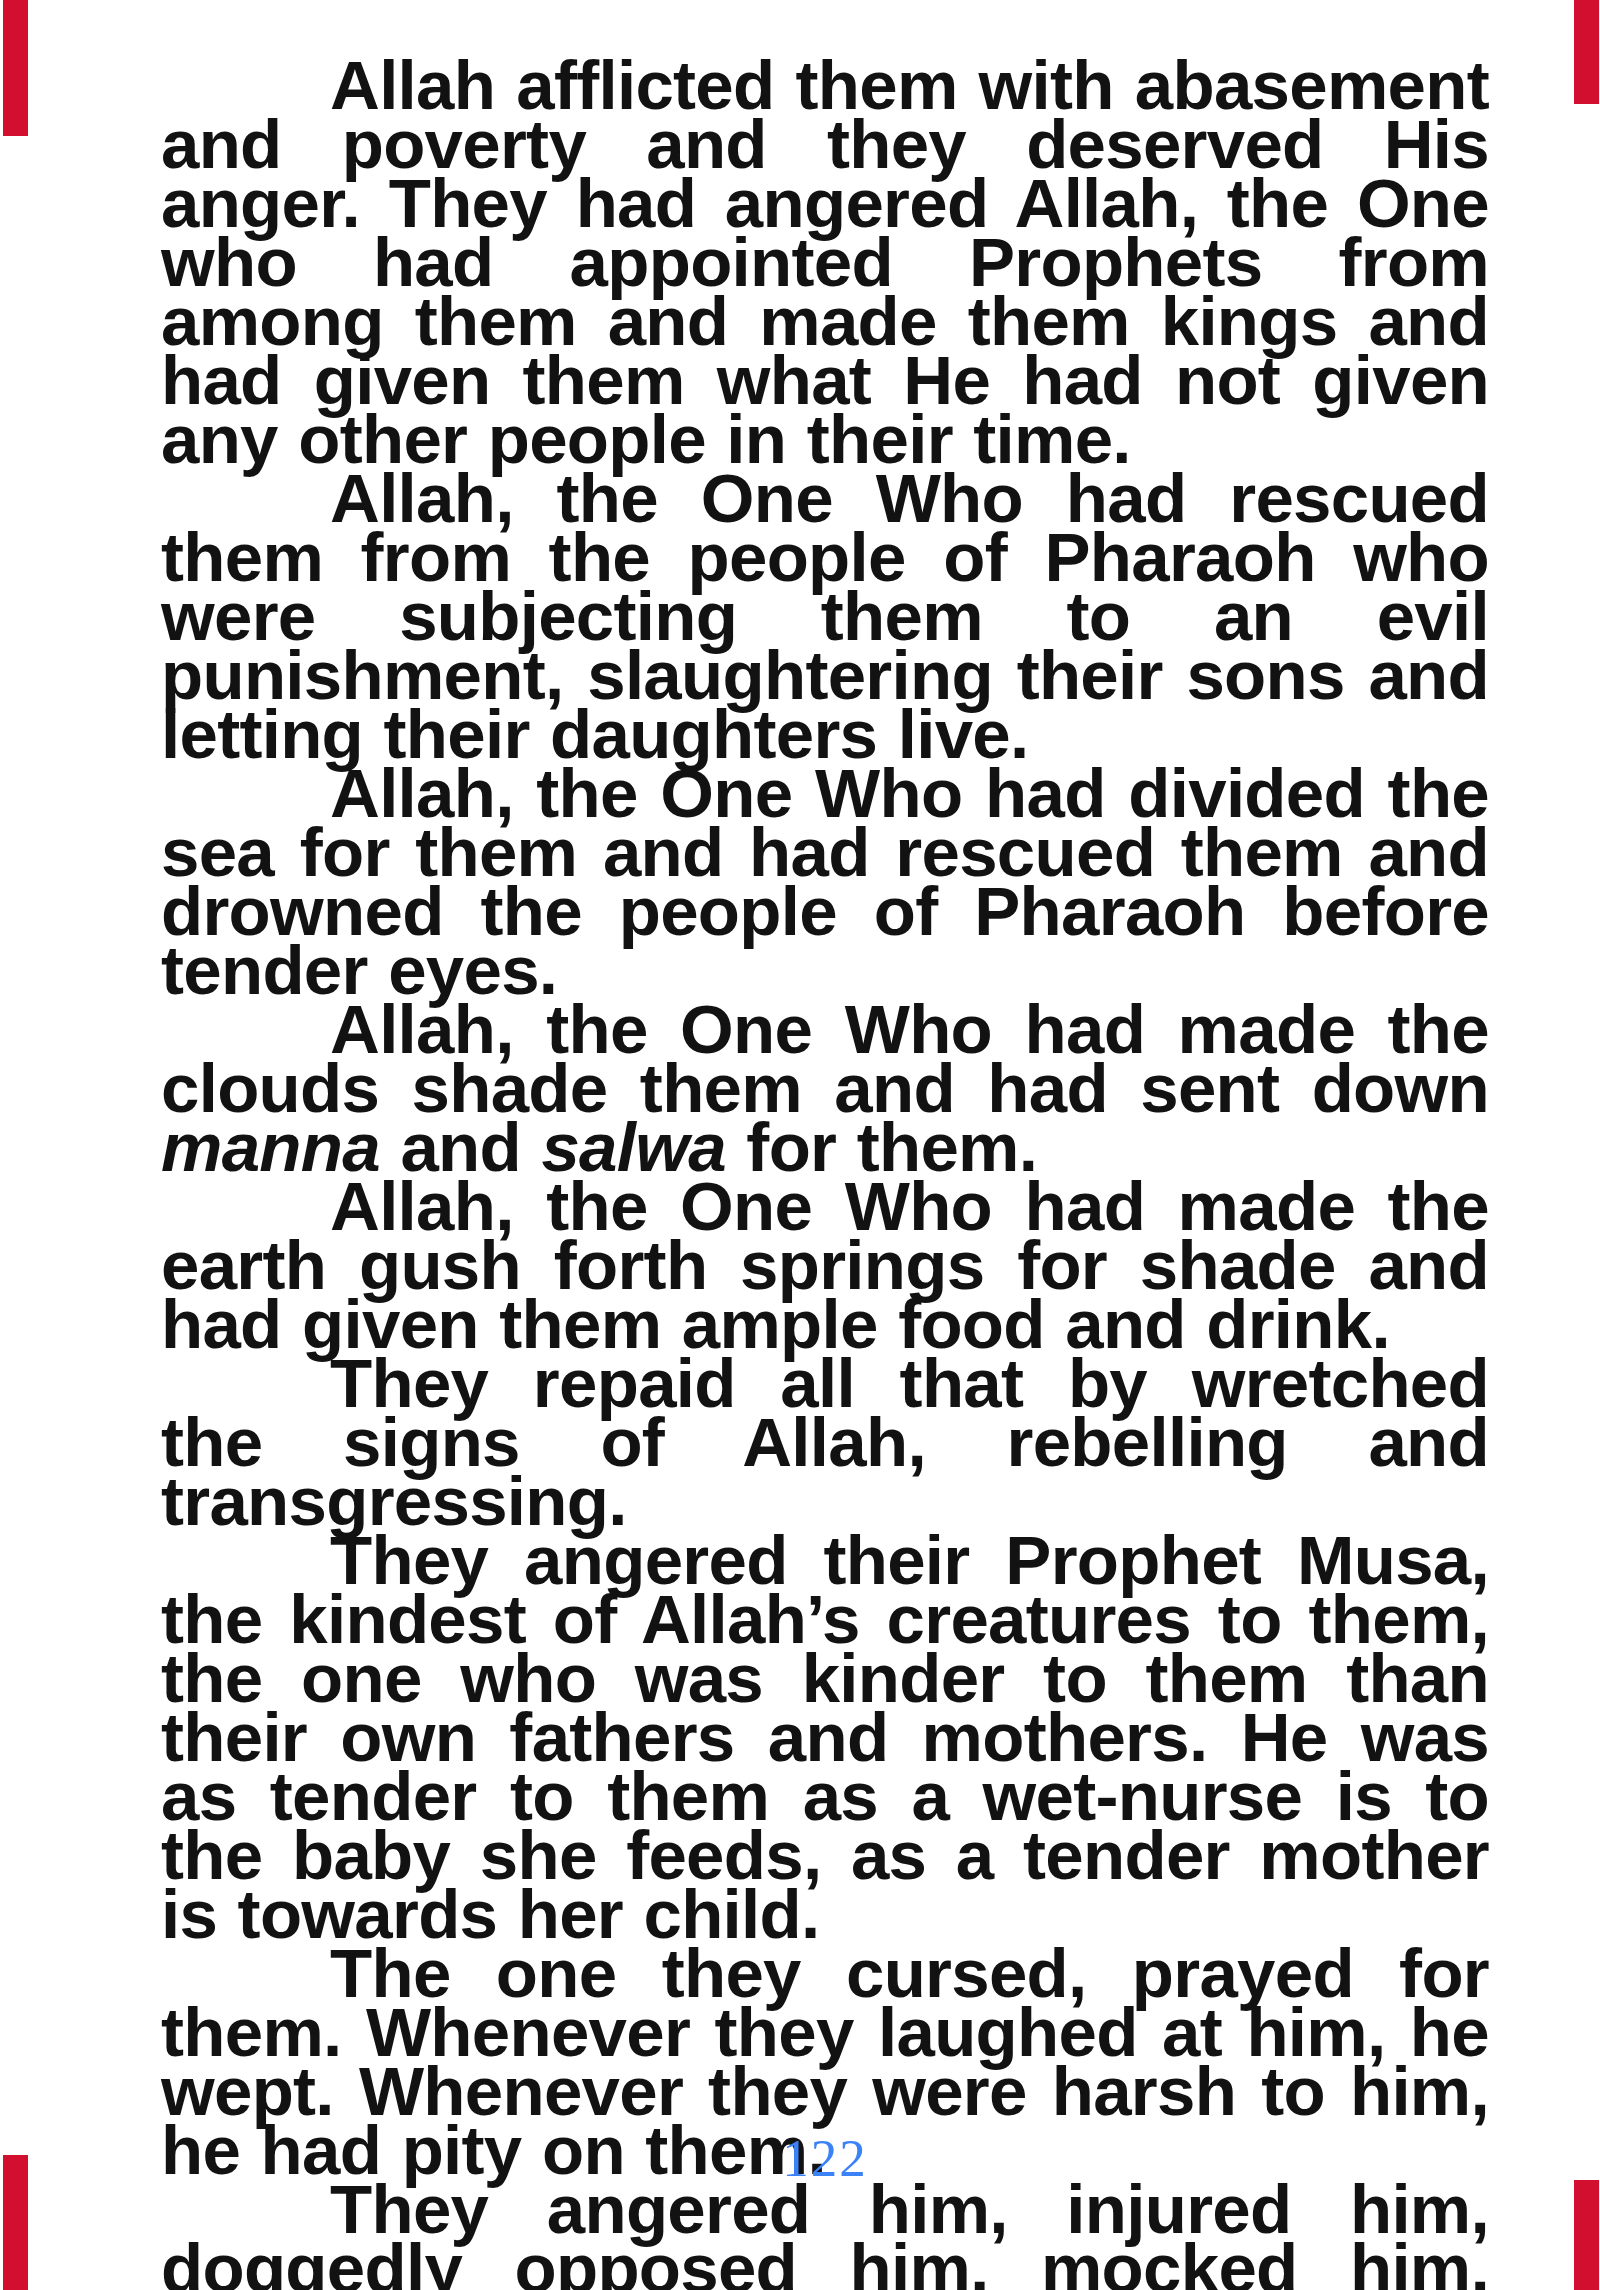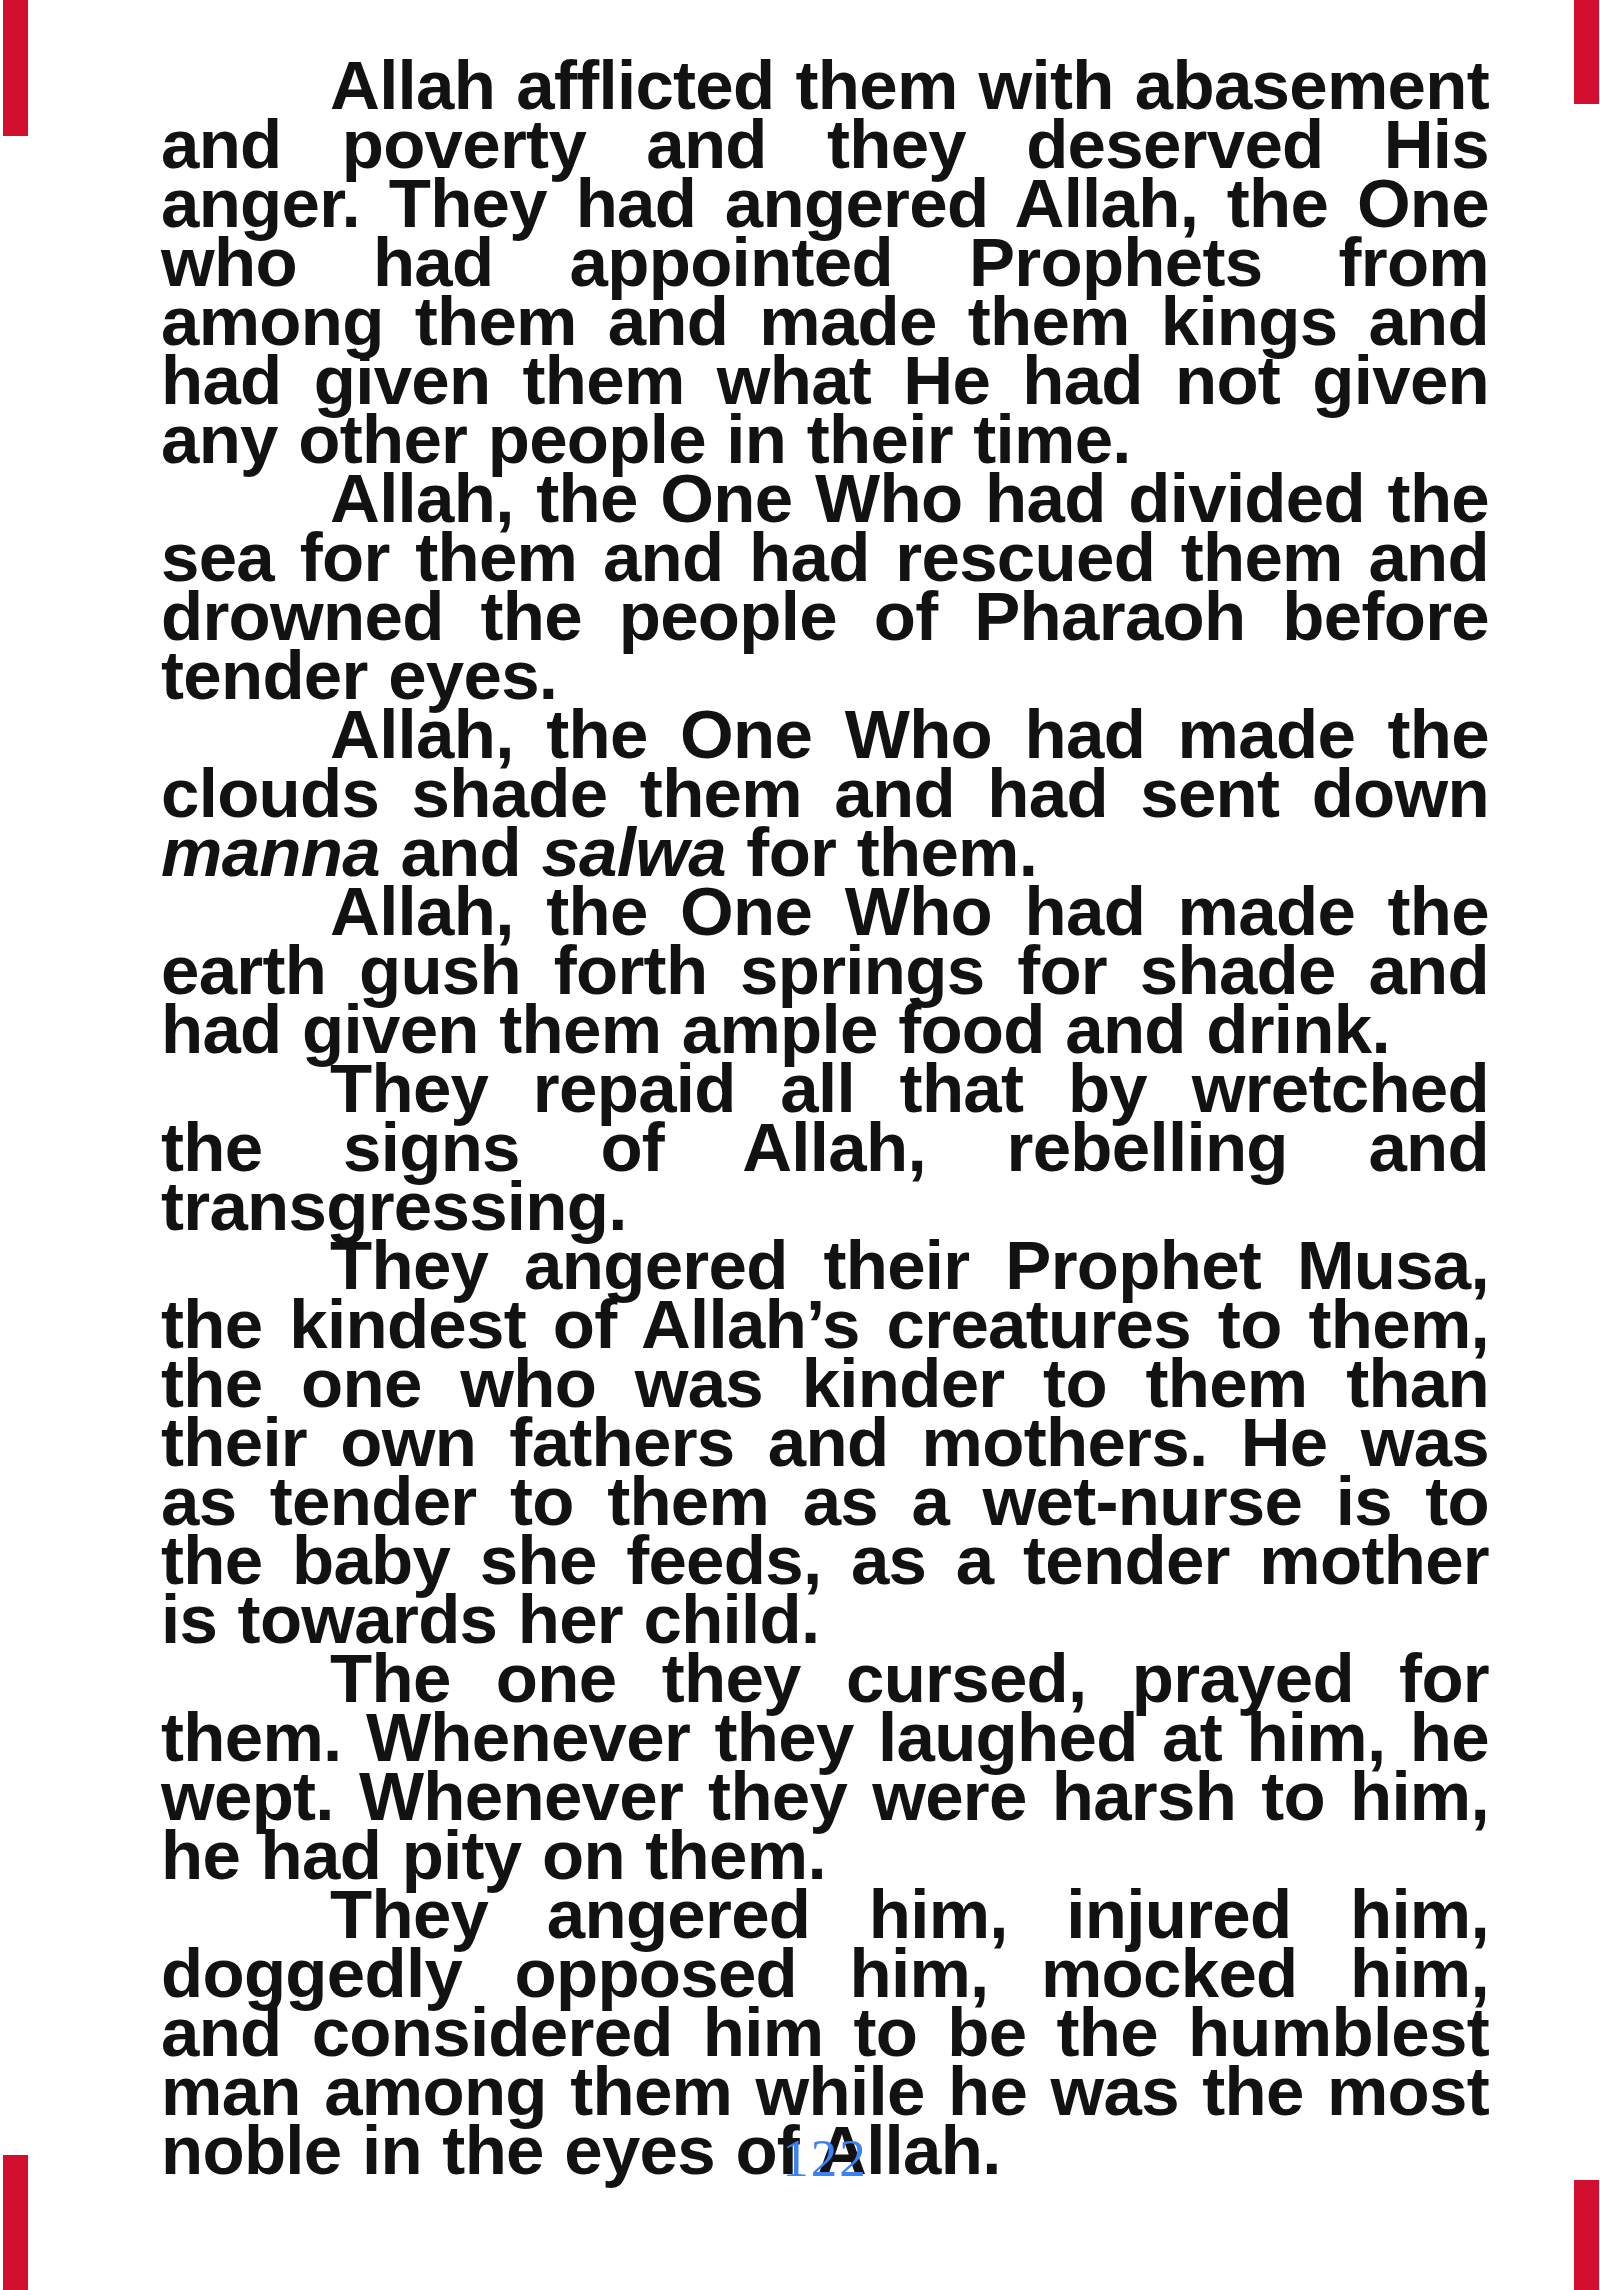--- a/index.html
+++ b/index.html
@@ -62,20 +62,21 @@
 
 <div class="page">
 
   <div class="scan-mark tl" style="background: rgb(211, 15, 47);"></div>
   <div class="scan-mark bl" style="background: rgb(211, 15, 47);"></div>
   <div class="scan-mark tr" style="background: rgb(211, 15, 47);"></div>
   <div class="scan-mark br" style="background: rgb(211, 15, 47);"></div>
 
   <div class="text-block">
       <p><span>Allah afflicted them with abasement and poverty and they deserved His anger. They had angered Allah, the One who had appointed Prophets from among them and made them kings and had given them what He had not given any other people in their time.</span></p>
+      <p><span>Allah, the One Who had rescued them from the people of Pharaoh who were subjecting them to an evil punishment, slaughtering their sons and letting their daughters live.</span></p>
       <p><span>Allah, the One Who had divided the sea for them and had rescued them and drowned the people of Pharaoh before tender eyes.</span></p>
       <p><span>Allah, the One Who had made the clouds shade them and had sent down </span><i>manna</i><span> and </span><i>salwa</i><span> for them.</span></p>
       <p><span>Allah, the One Who had made the earth gush forth springs for shade and had given them ample food and drink.</span></p>
       <p><span>They repaid all that by wretched the signs of Allah, rebelling and transgressing.</span></p>
       <p><span>They angered their Prophet Musa, the kindest of Allah’s creatures to them, the one who was kinder to them than their own fathers and mothers. He was as tender to them as a wet-nurse is to the baby she feeds, as a tender mother is towards her child.</span></p>
       <p><span>The one they cursed, prayed for them. Whenever they laughed at him, he wept. Whenever they were harsh to him, he had pity on them.</span></p>
       <p><span>They angered him, injured him, doggedly opposed him, mocked him, and considered him to be the humblest man among them while he was the most noble in the eyes of Allah.</span></p>
     </div>
 
   <div class="page-number">122</div>

